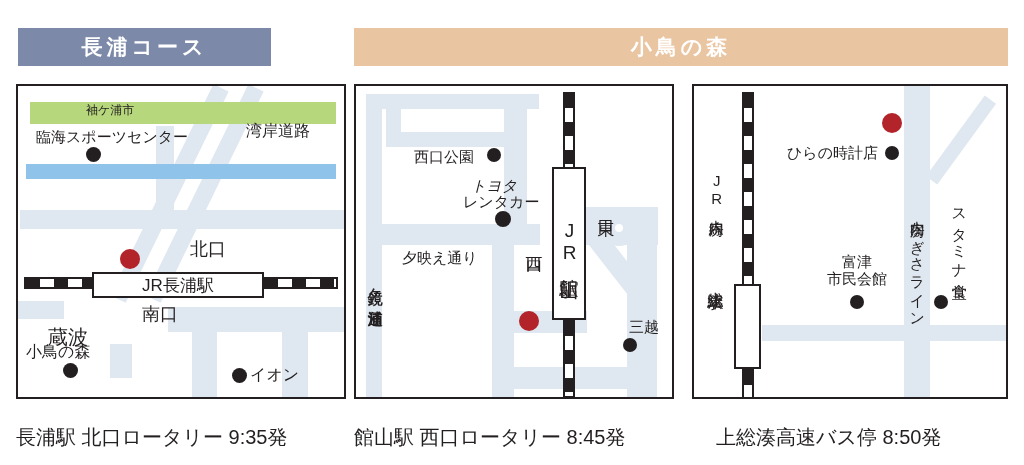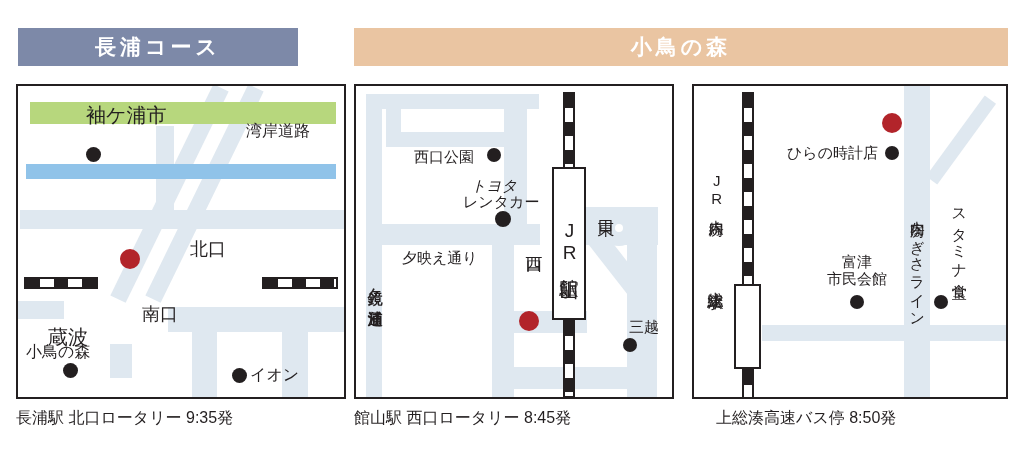--- a/index.html
+++ b/index.html
@@ -6,21 +6,21 @@
   body {
     width:1024px; height:465px; background:#fff; position:relative;
     font-family:"Liberation Sans","DejaVu Sans",sans-serif; color:#231f20;
     overflow:hidden;
   }
   .course-header {
     position:absolute; top:28px; height:38px;
     display:flex; align-items:center; justify-content:center;
     color:#fff; font-size:21px; letter-spacing:4px; font-weight:bold;
   }
-  #hdr-nagaura  { left:18px;  width:280px; background:#7d89a8; }
+  #hdr-nagaura  { left:18px;  width:253px; background:#7d89a8; }
   #hdr-tateyama { left:354px; width:654px; background:#eac5a2; }
 
   .map {
     position:absolute; top:84px; height:315px; background:#fff;
     border:2px solid #231f20; box-sizing:border-box; overflow:hidden;
   }
   #map-nagaura      { left:16px;  width:330px; }
   #map-tateyama     { left:354px; width:320px; }
   #map-kazusaminato { left:692px; width:316px; }
 
@@ -35,21 +35,21 @@
   .vlbl { writing-mode:vertical-rl; text-orientation:upright; letter-spacing:1px; }
   .bold { font-weight:bold; }
 
   .rail-h { position:absolute; height:8px; border:2px solid #231f20;
             background:repeating-linear-gradient(90deg,#231f20 0 14px,#fff 14px 28px); }
   .rail-v { position:absolute; width:8px; border:2px solid #231f20;
             background:repeating-linear-gradient(180deg,#231f20 0 14px,#fff 14px 28px); }
   .station { position:absolute; background:#fff; border:2px solid #231f20;
              display:flex; align-items:center; justify-content:center; box-sizing:border-box; }
 
-  .caption { position:absolute; top:408px; font-size:16px; white-space:nowrap; }
+  .caption { position:absolute; top:424px; font-size:20px; white-space:nowrap; }
 </style>
 </head>
 <body>
 
 <div class="course-header" id="hdr-nagaura">
   <span>長浦コース</span>
 </div>
 <div class="course-header" id="hdr-tateyama">
   <span>小鳥の森</span>
 </div>
@@ -63,28 +63,32 @@
   <div class="band-green" style="left:12px; top:16px; width:306px; height:22px;"></div>
   <div class="band-blue" style="left:8px; top:78px; width:310px; height:15px;"></div>
   <div class="road" style="left:2px; top:124px; width:324px; height:19px;"></div>
 
   <div class="road" style="left:0px; top:215px; width:46px; height:18px;"></div>
   <div class="road" style="left:150px; top:221px; width:176px; height:25px;"></div>
   <div class="road" style="left:174px; top:246px; width:25px; height:68px;"></div>
   <div class="road" style="left:264px; top:246px; width:26px; height:68px;"></div>
   <div class="road" style="left:92px; top:258px; width:22px; height:34px;"></div>
 
-  <div class="lbl" style="left:68px; top:18px; font-size:20px;">袖ケ浦市</div>
+  <div class="lbl" style="left:68px; top:18px; font-size:12px;">袖ケ浦市</div>
+  <div class="lbl" style="left:18px; top:42px;">臨海スポーツセンター</div>
   <div class="dot" style="left:68px; top:61px; width:15px; height:15px;"></div>
   <div class="lbl" style="left:228px; top:36px; font-size:16px;">湾岸道路</div>
   <div class="red-dot" style="left:102px; top:163px; width:20px; height:20px;"></div>
   <div class="lbl" style="left:172px; top:153px; font-size:18px;">北口</div>
 
   <div class="rail-h" style="left:6px; top:191px; width:70px;"></div>
   <div class="rail-h" style="left:244px; top:191px; width:72px;"></div>
+  <div class="station" style="left:74px; top:186px; width:172px; height:26px; font-size:17px;">
+    <span>JR長浦駅</span>
+  </div>
   <div class="lbl" style="left:124px; top:218px; font-size:18px;">南口</div>
   <div class="lbl" style="left:30px; top:240px; font-size:20px;">蔵波</div>
   <div class="lbl" style="left:8px; top:257px; font-size:16px;">小鳥の森</div>
   <div class="dot" style="left:45px; top:277px; width:15px; height:15px;"></div>
   <div class="dot" style="left:214px; top:282px; width:15px; height:15px;"></div>
   <div class="lbl" style="left:232px; top:280px; font-size:16px;">イオン</div>
 </div>
 
 <div class="map" id="map-tateyama">
 

